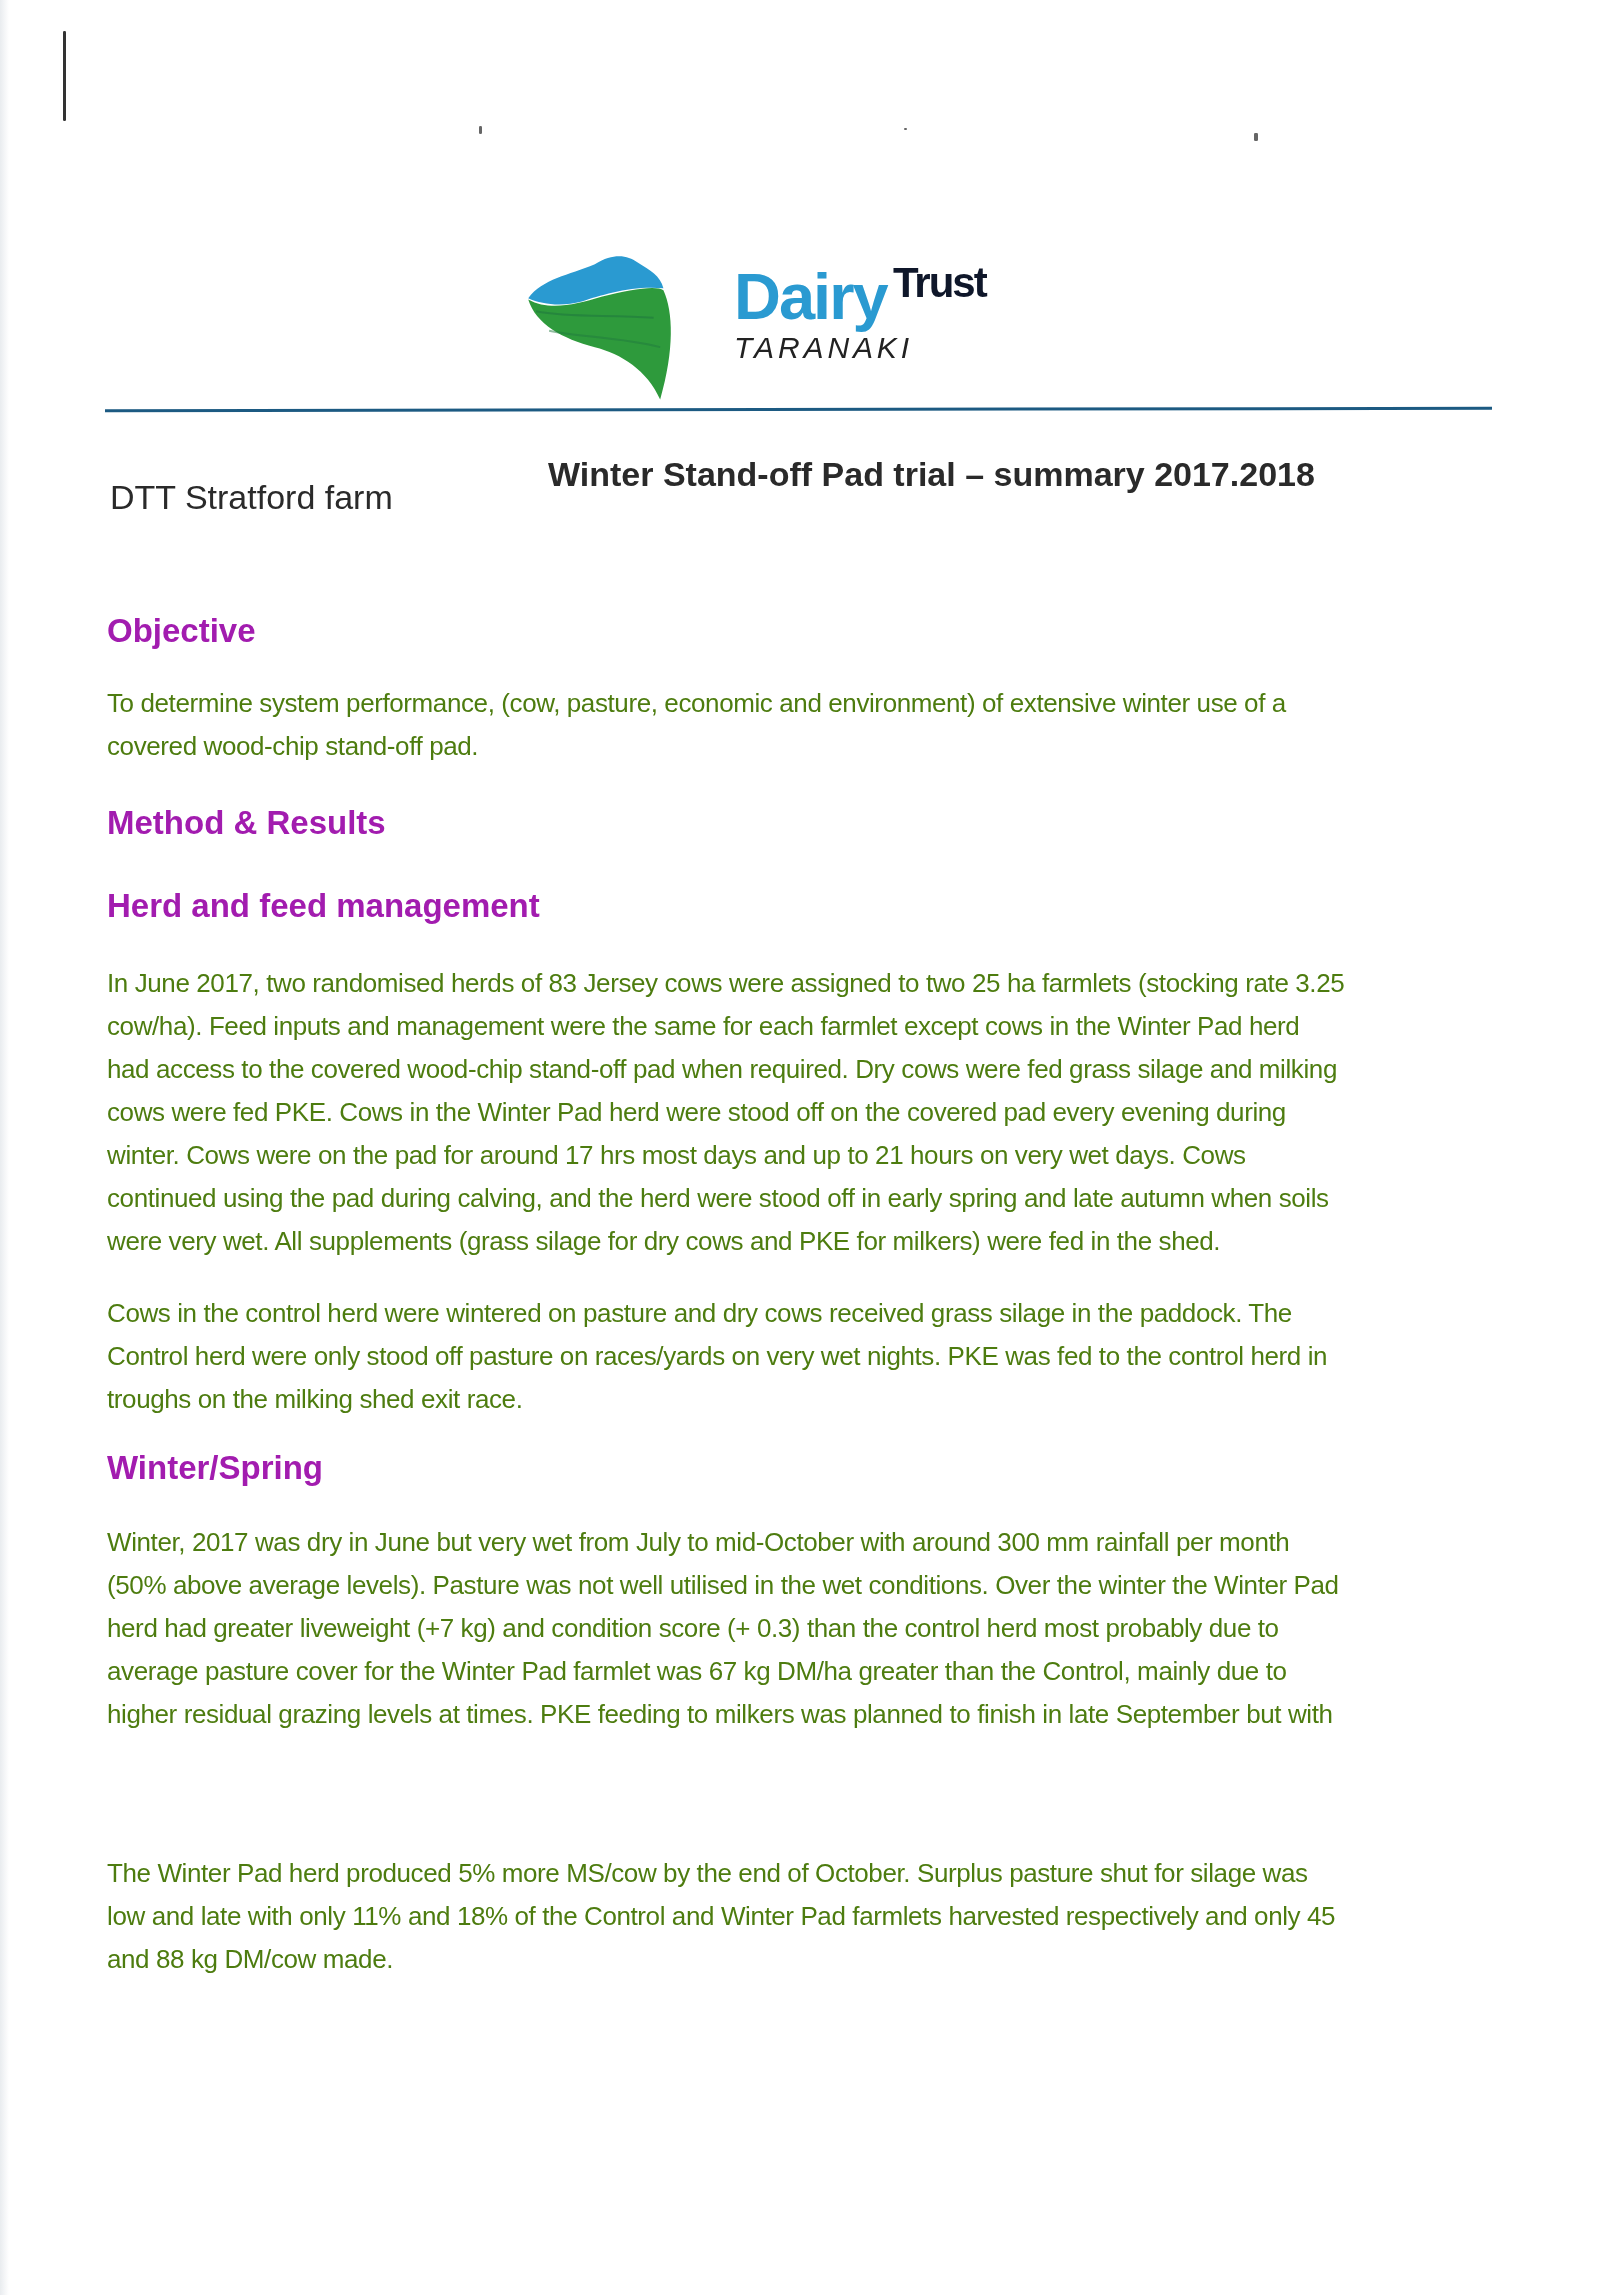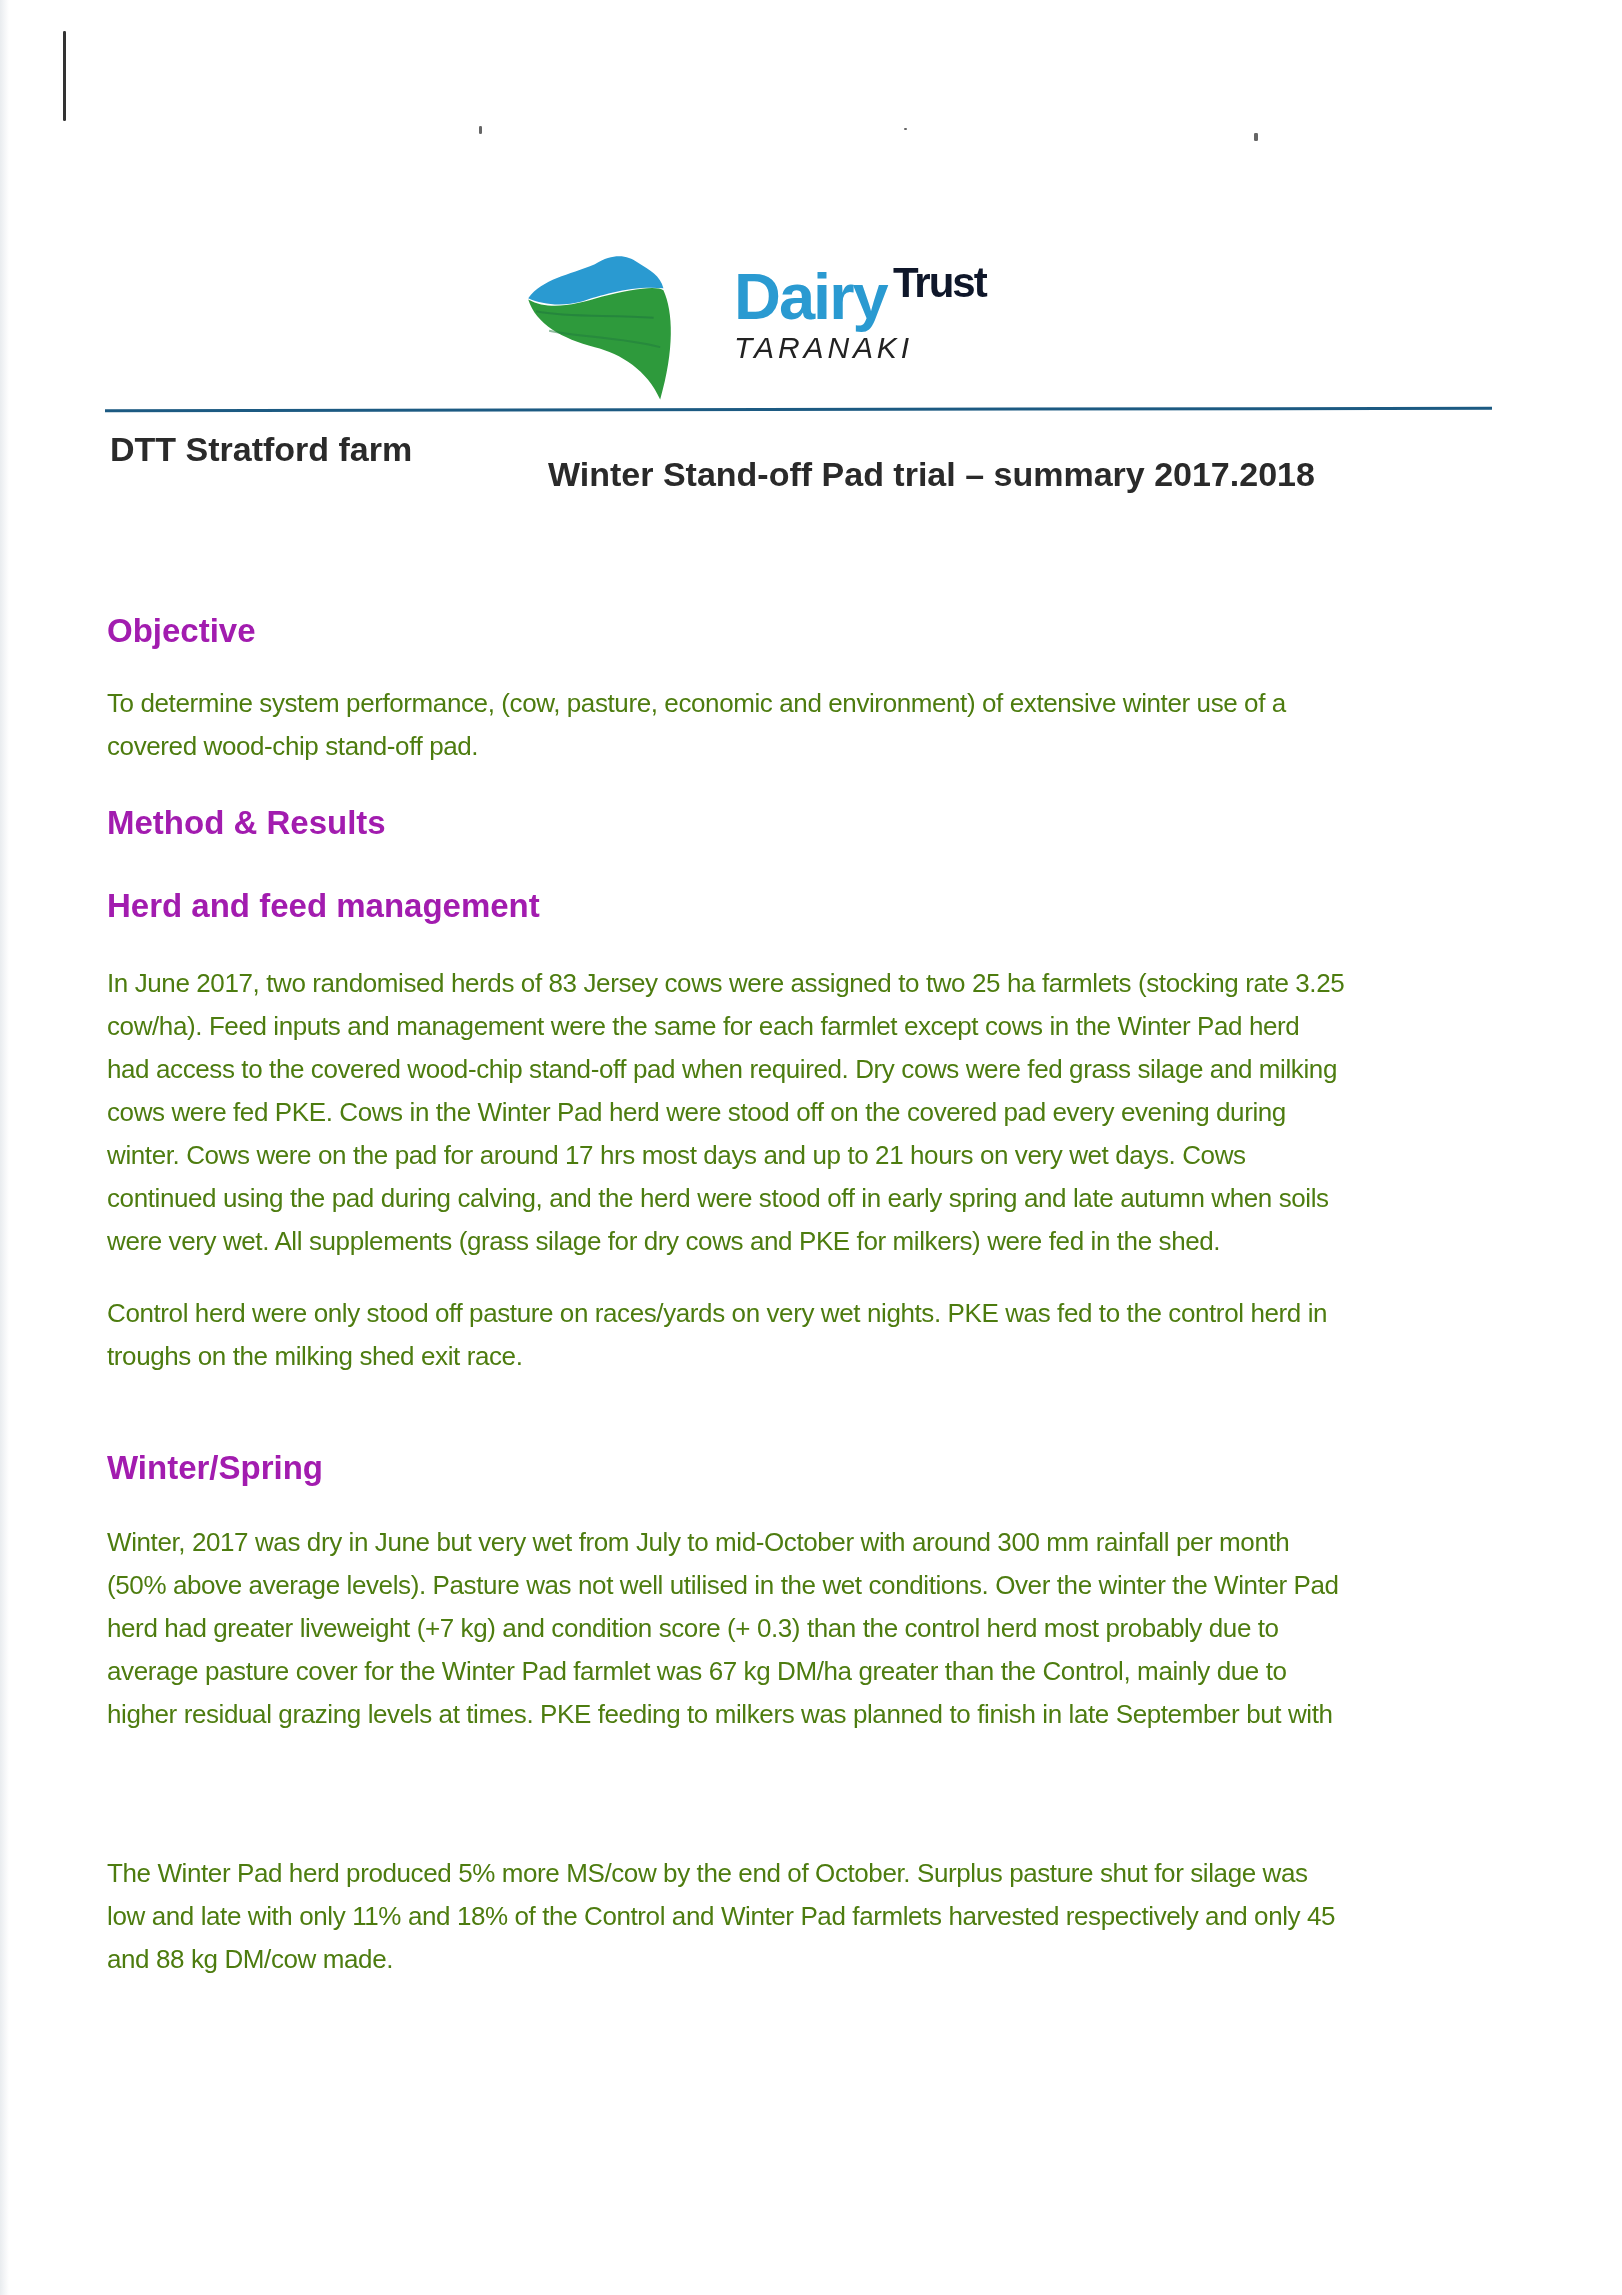--- a/index.html
+++ b/index.html
@@ -10,21 +10,21 @@
   .scan-edge { position: absolute; left: 0; top: 0; width: 9.2px; height: 2295px;
     background: linear-gradient(to right, #e9ecef, #ffffff); }
   .staple-mark { position: absolute; left: 63px; top: 31px; width: 2.6px; height: 90px; background: #333; border-radius: 1.3px; }
   .speck { position: absolute; background: #666; border-radius: 1.3px; }
   .logo { position: absolute; left: 523px; top: 239px; width: 589px; height: 164px; }
   .logo-mark { position: absolute; left: 0; top: 0; width: 209px; height: 164px; }
   .brand-dairy { position: absolute; left: 211px; top: 19.6px; font-size: 65px; font-weight: bold; color: #2a9ad1; letter-spacing: -2px; }
   .brand-trust { position: absolute; left: 370px; top: 19.6px; font-size: 42px; font-weight: bold; color: #0f172a; letter-spacing: -2px; }
   .brand-sub { position: absolute; left: 211px; top: 92px; font-size: 30px; font-style: italic; color: #222; letter-spacing: 3.9px; }
   .rule { position: absolute; left: 105px; top: 408px; width: 1387px; height: 3.3px; background: #1c5a82; transform: rotate(-0.1deg); }
-  .title-left { position: absolute; left: 110px; top: 430px; font-size: 34px; font-weight: bold; color: #2a2a2a; }
+  .title-left { position: absolute; left: 110px; top: 478px; font-size: 34px; font-weight: normal; color: #2a2a2a; }
   .title-right { position: absolute; left: 548px; top: 455px; font-size: 34px; font-weight: bold; color: #2a2a2a; }
   .h { position: absolute; left: 107px; font-size: 33px; font-weight: bold; color: #a21caf; }
   .p { position: absolute; left: 107px; width: 1387px; font-size: 26px; line-height: 43px; color: #4d7c0f; letter-spacing: -0.4px; }
   .p .ln { display: block; white-space: nowrap; }
 </style>
 </head>
 <body>
 
 <div class="scan-edge"></div>
 <div class="staple-mark"></div>
@@ -62,20 +62,21 @@
   <span class="ln">In June 2017, two randomised herds of 83 Jersey cows were assigned to two 25 ha farmlets (stocking rate 3.25</span>
   <span class="ln">cow/ha). Feed inputs and management were the same for each farmlet except cows in the Winter Pad herd</span>
   <span class="ln">had access to the covered wood-chip stand-off pad when required.  Dry cows were fed grass silage and milking</span>
   <span class="ln">cows were fed PKE.  Cows in the Winter Pad herd were stood off on the covered pad every evening during</span>
   <span class="ln">winter.  Cows were on the pad for around 17 hrs most days and up to 21 hours on very wet days. Cows</span>
   <span class="ln">continued using the pad during calving, and the herd were stood off in early spring and late autumn when soils</span>
   <span class="ln">were very wet. All supplements (grass silage for dry cows and PKE for milkers) were fed in the shed.</span>
 </div>
 
 <div class="p" style="top:1292px;">
+  <span class="ln">Cows in the control herd were wintered on pasture and dry cows received grass silage in the paddock. The</span>
   <span class="ln">Control herd were only stood off pasture on races/yards on very wet nights. PKE was fed to the control herd in</span>
   <span class="ln">troughs on the milking shed exit race.</span>
 </div>
 
 <div class="h" style="top:1449px;">Winter/Spring</div>
 
 <div class="p" style="top:1521px;">
   <span class="ln">Winter, 2017 was dry in June but very wet from July to mid-October with around 300 mm rainfall per month</span>
   <span class="ln">(50% above average levels). Pasture was not well utilised in the wet conditions. Over the winter the Winter Pad</span>
   <span class="ln">herd had greater liveweight (+7 kg) and condition score (+ 0.3) than the control herd most probably due to</span>

